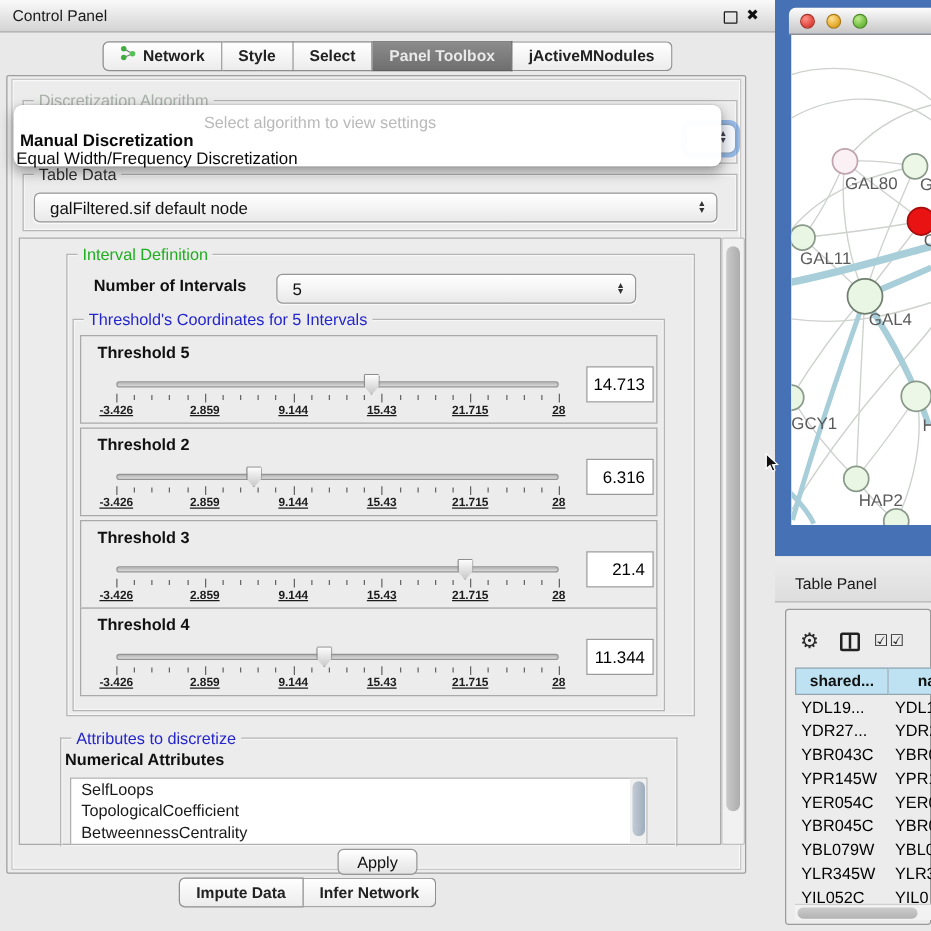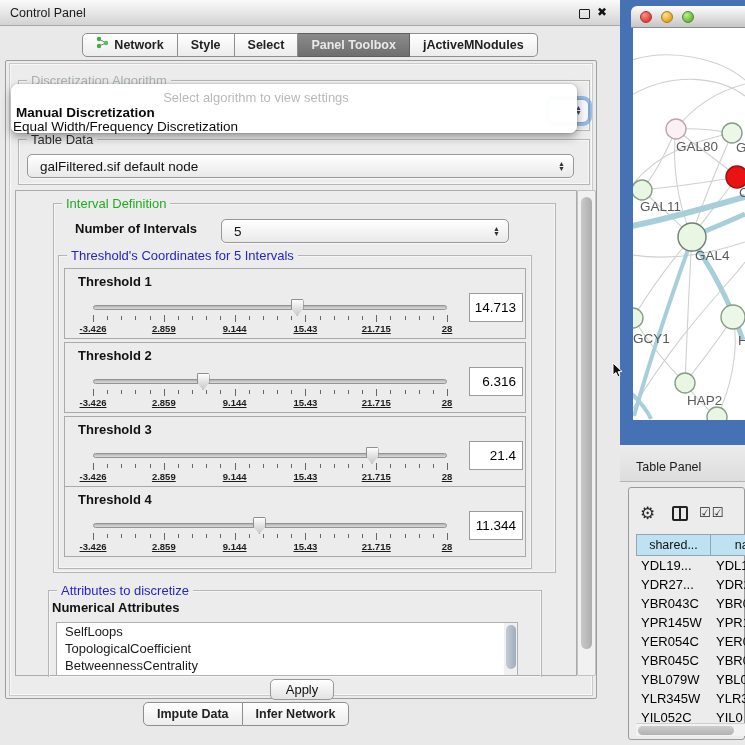--- a/index.html
+++ b/index.html
@@ -109,21 +109,21 @@
   #table-panel-title { left:636px; top:460px; font-size:12.5px; color:#1a1a1a; }
   #table-box { left:628px; top:487px; width:117px; height:253px; background:#ececec;
     border:1px solid #9a9a9a; border-radius:3px; overflow:hidden; }
   #gear-icon { left:640px; top:503px; font-size:17px; color:#2b2b2b; }
   #cols-icon { left:672px; top:506px; width:16px; height:15px; border:2px solid #222; border-radius:2px; }
   #cols-icon::after { content:""; position:absolute; left:5px; top:0; width:2px; height:11px; background:#222; }
   #checks-icon { left:699px; top:505px; font-size:13px; color:#222; letter-spacing:1px; }
   #grid { left:636px; top:534px; width:160px; }
   .hrow { display:flex; height:22px; }
   .hcell { background:#bfe2f2; border:1px solid #93a6b0; border-left:none; font-size:12.5px;
-    text-align:center; line-height:20px; color:#111; overflow:hidden; white-space:nowrap; }
+    text-align:center; line-height:20px; color:#111; overflow:hidden; white-space:nowrap;font-weight:bold; }
   .hcell:first-child { border-left:1px solid #93a6b0; }
   .trow { display:flex; height:19px; }
   .tcell { font-size:13px; line-height:19px; color:#000; white-space:nowrap; overflow:hidden; padding-left:5px; }
   #hscroll { left:636px; top:723px; width:109px; height:13px; background:#f2f2f2; border-top:1px solid #cfcfcf; }
   #hscroll .thumb { position:absolute; left:2px; top:2px; width:96px; height:9px;
     background:linear-gradient(#cdcdcd,#b2b2b2); border-radius:5px; }
 
   #cursor { left:612px; top:362px; z-index:50; }
   svg text { font-family:"Liberation Sans","DejaVu Sans",sans-serif; }
 </style>
@@ -198,21 +198,21 @@
 <div class="abs combo" style="left:221px; top:219px; width:288px; height:24px;">
   <span class="val">5</span>
   <span class="spinner">▲<br>▼</span>
 </div>
 
 <div class="abs group" style="left:58px; top:255px; width:474px; height:314px;">
   <span class="group-title t-blue">Threshold's Coordinates for 5 Intervals</span>
 </div>
 
 <div class="abs t-panel" style="top:268px;">
-  <span class="t-label">Threshold 1</span>
+  <span class="t-label">Threshold 5</span>
   <div class="slider">
       <div class="thumb-sl" style="left: 57.7197%;"></div>
     </div>
   <div class="ticks">
       <div class="tick major" style="left: 0%;"></div>
       <div class="tick" style="left: 4%;"></div>
       <div class="tick" style="left: 8%;"></div>
       <div class="tick" style="left: 12%;"></div>
       <div class="tick" style="left: 16%;"></div>
       <div class="tick major" style="left: 20%;"></div>

